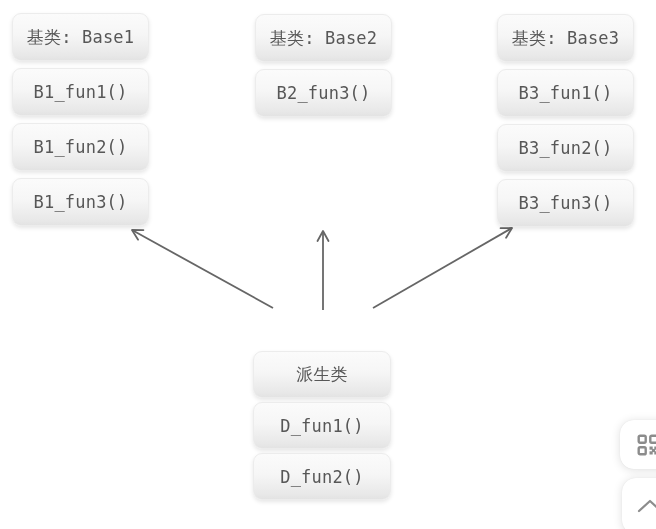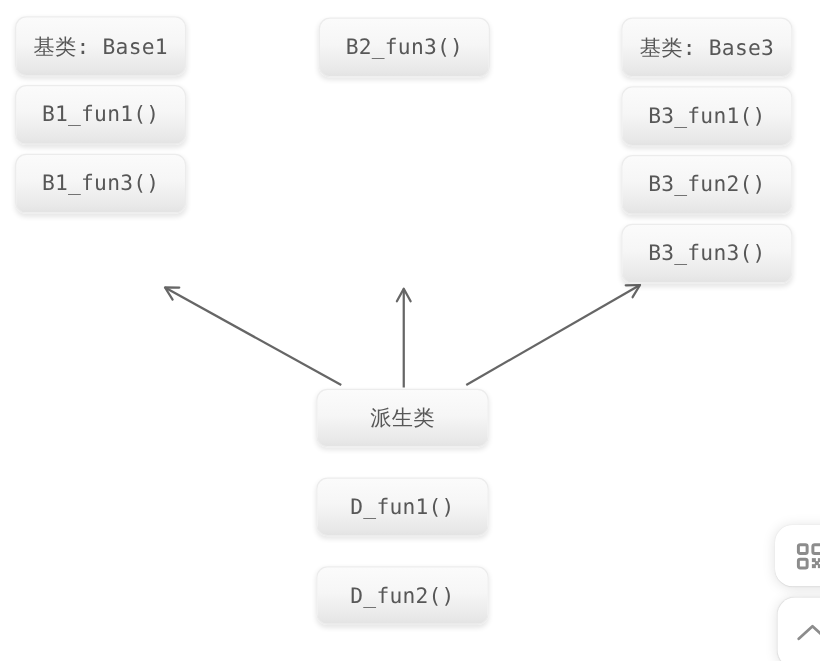--- a/index.html
+++ b/index.html
@@ -11,21 +11,21 @@
   }
   .stage { position: absolute; inset: 0; width: 656px; height: 529px; overflow: hidden; }
 
   .arrow-layer { position: absolute; left: 0; top: 0; pointer-events: none; }
 
   .col {
     position: absolute;
     display: flex; flex-direction: column; gap: 7px;
     width: 137px;
   }
-  .col.derived { gap: 24px; width: 138px; }
+  .col.derived { gap: 4px; width: 138px; margin-top: 40px; }
 
   .node {
     height: 48px;
     border-radius: 9px;
     display: flex; align-items: center; justify-content: center;
     font-size: 17px;
     letter-spacing: 0.2px;
     color: #575757;
     background: linear-gradient(180deg, #fbfbfb 0%, #f6f6f6 45%, #e8e8e8 90%, #e3e3e3 100%);
     border: 1px solid #ececec;
@@ -59,24 +59,26 @@
       </marker>
     </defs>
     <line x1="273" y1="308" x2="132" y2="230" stroke="#666666" stroke-width="1.8" marker-end="url(#ah)"></line>
     <line x1="323" y1="310" x2="323" y2="231" stroke="#666666" stroke-width="1.8" marker-end="url(#ah)"></line>
     <line x1="373" y1="308" x2="512" y2="228" stroke="#666666" stroke-width="1.8" marker-end="url(#ah)"></line>
   </svg>
 
   <div class="col" style="left:12px; top:13px">
     <div class="node">基类: Base1</div>
     <div class="node">B1_fun1()</div>
+    <div class="node">B1_fun2()</div>
     <div class="node">B1_fun3()</div>
   </div>
 
   <div class="col" style="left:255px; top:14px">
+    <div class="node">基类: Base2</div>
     <div class="node">B2_fun3()</div>
   </div>
 
   <div class="col" style="left:497px; top:14px">
     <div class="node">基类: Base3</div>
     <div class="node">B3_fun1()</div>
     <div class="node">B3_fun2()</div>
     <div class="node">B3_fun3()</div>
   </div>
 

